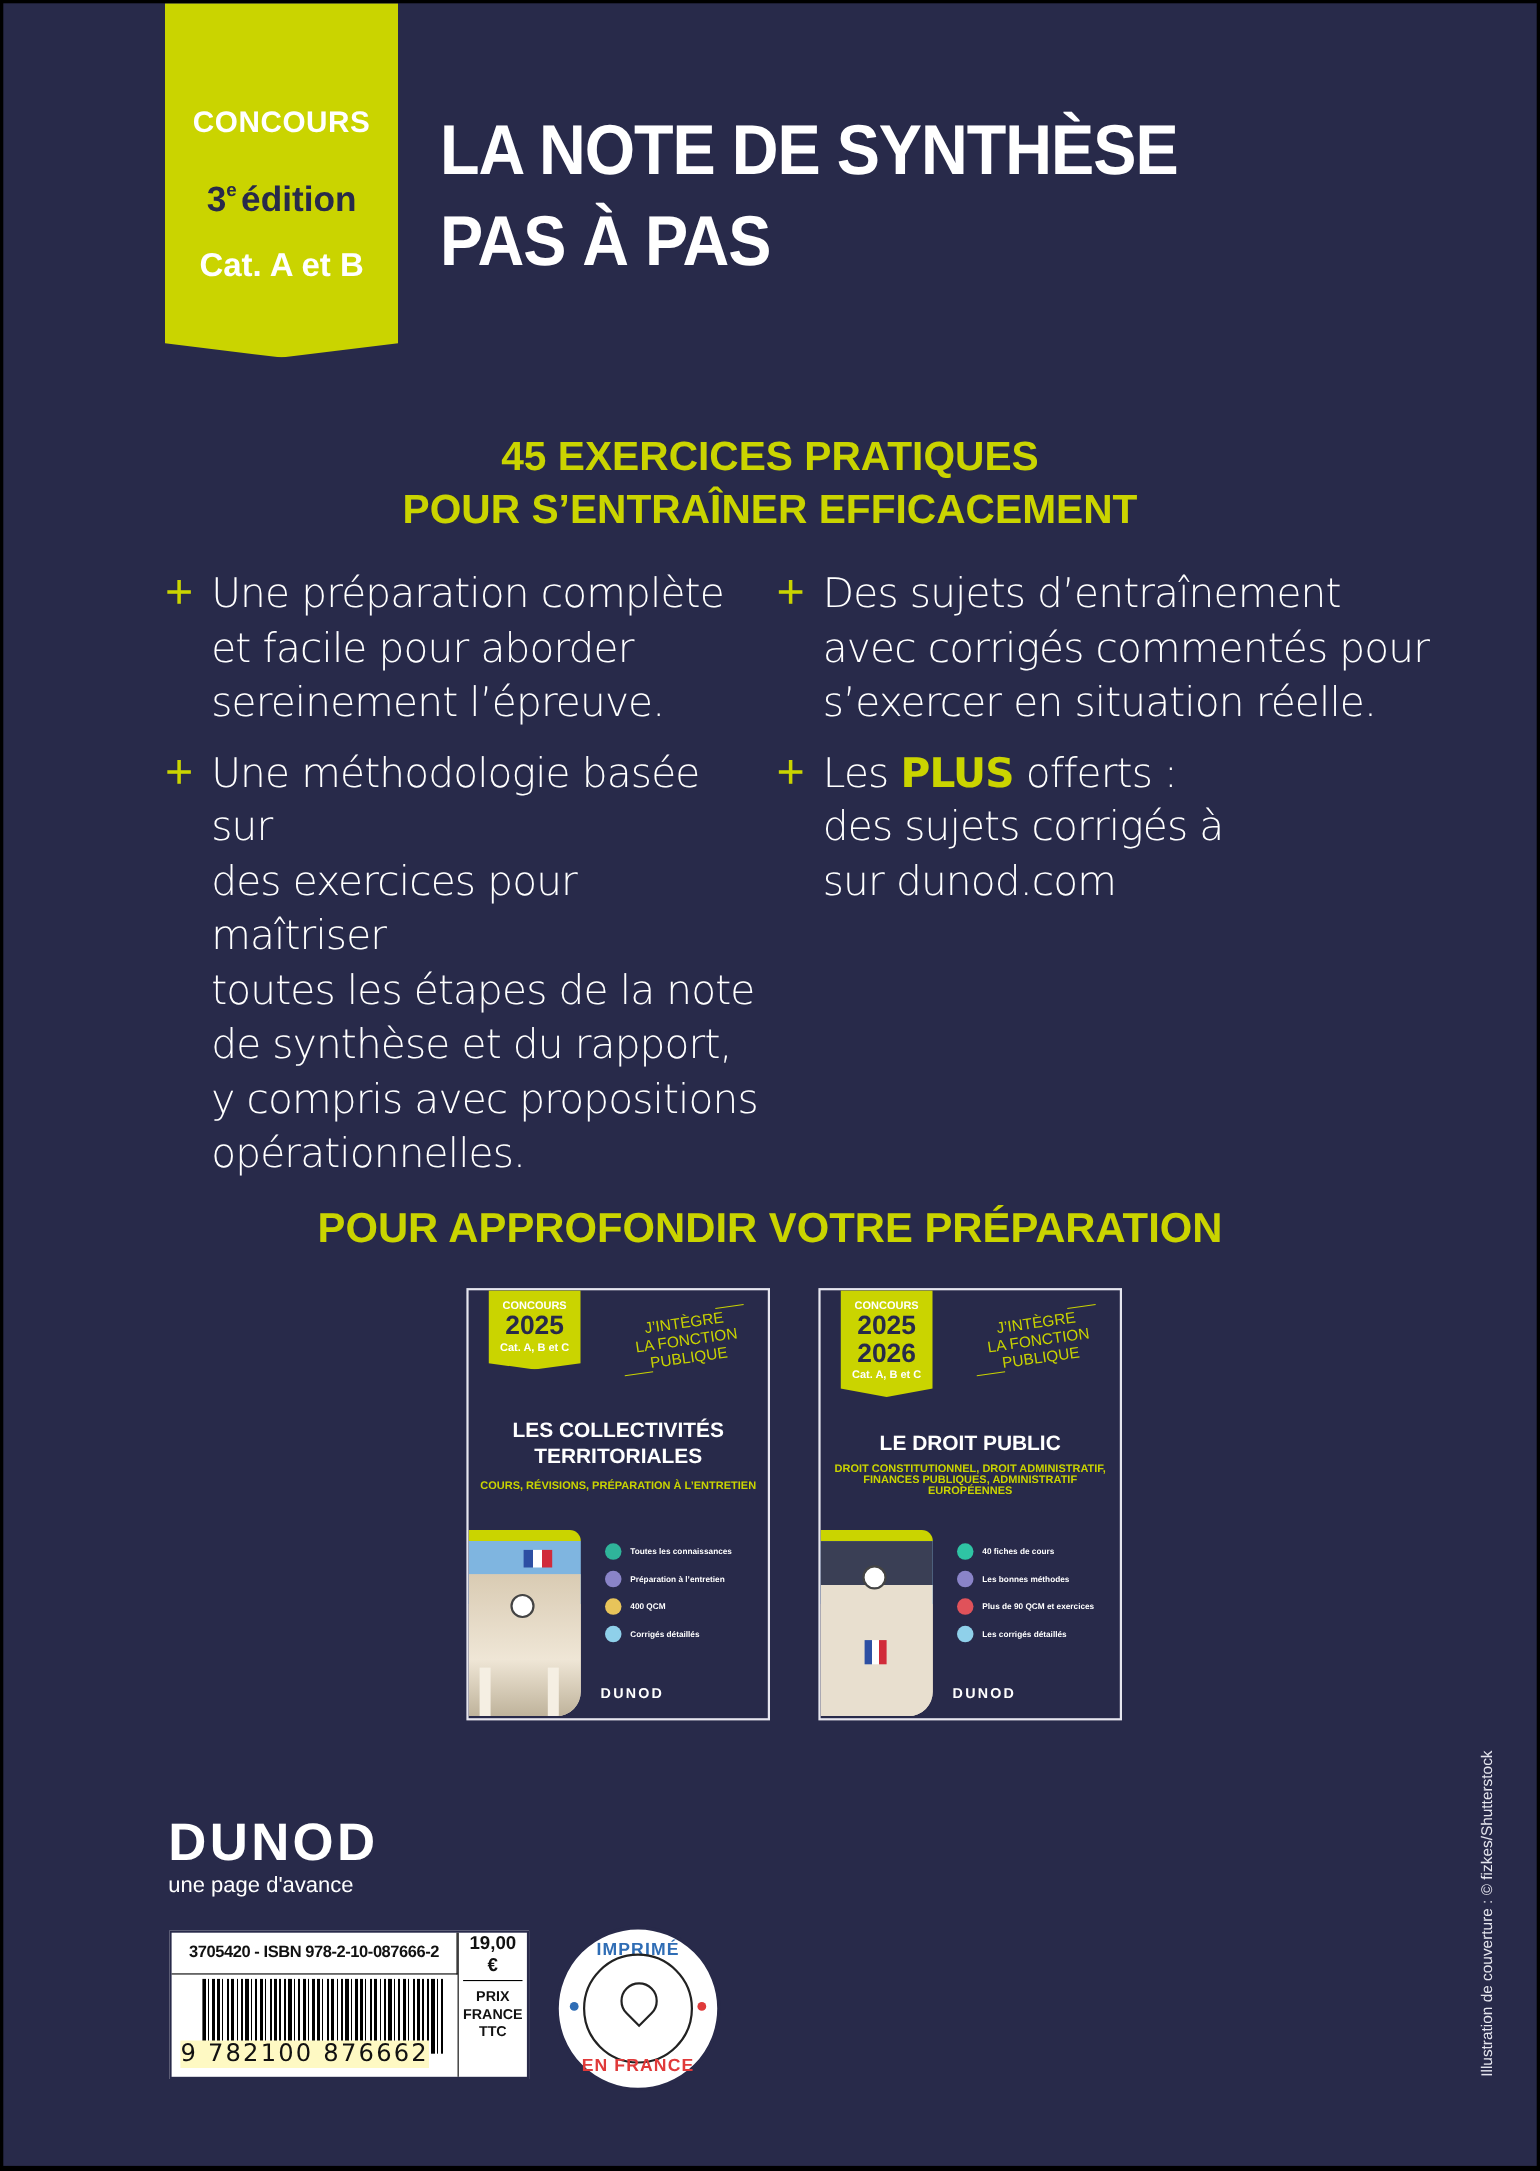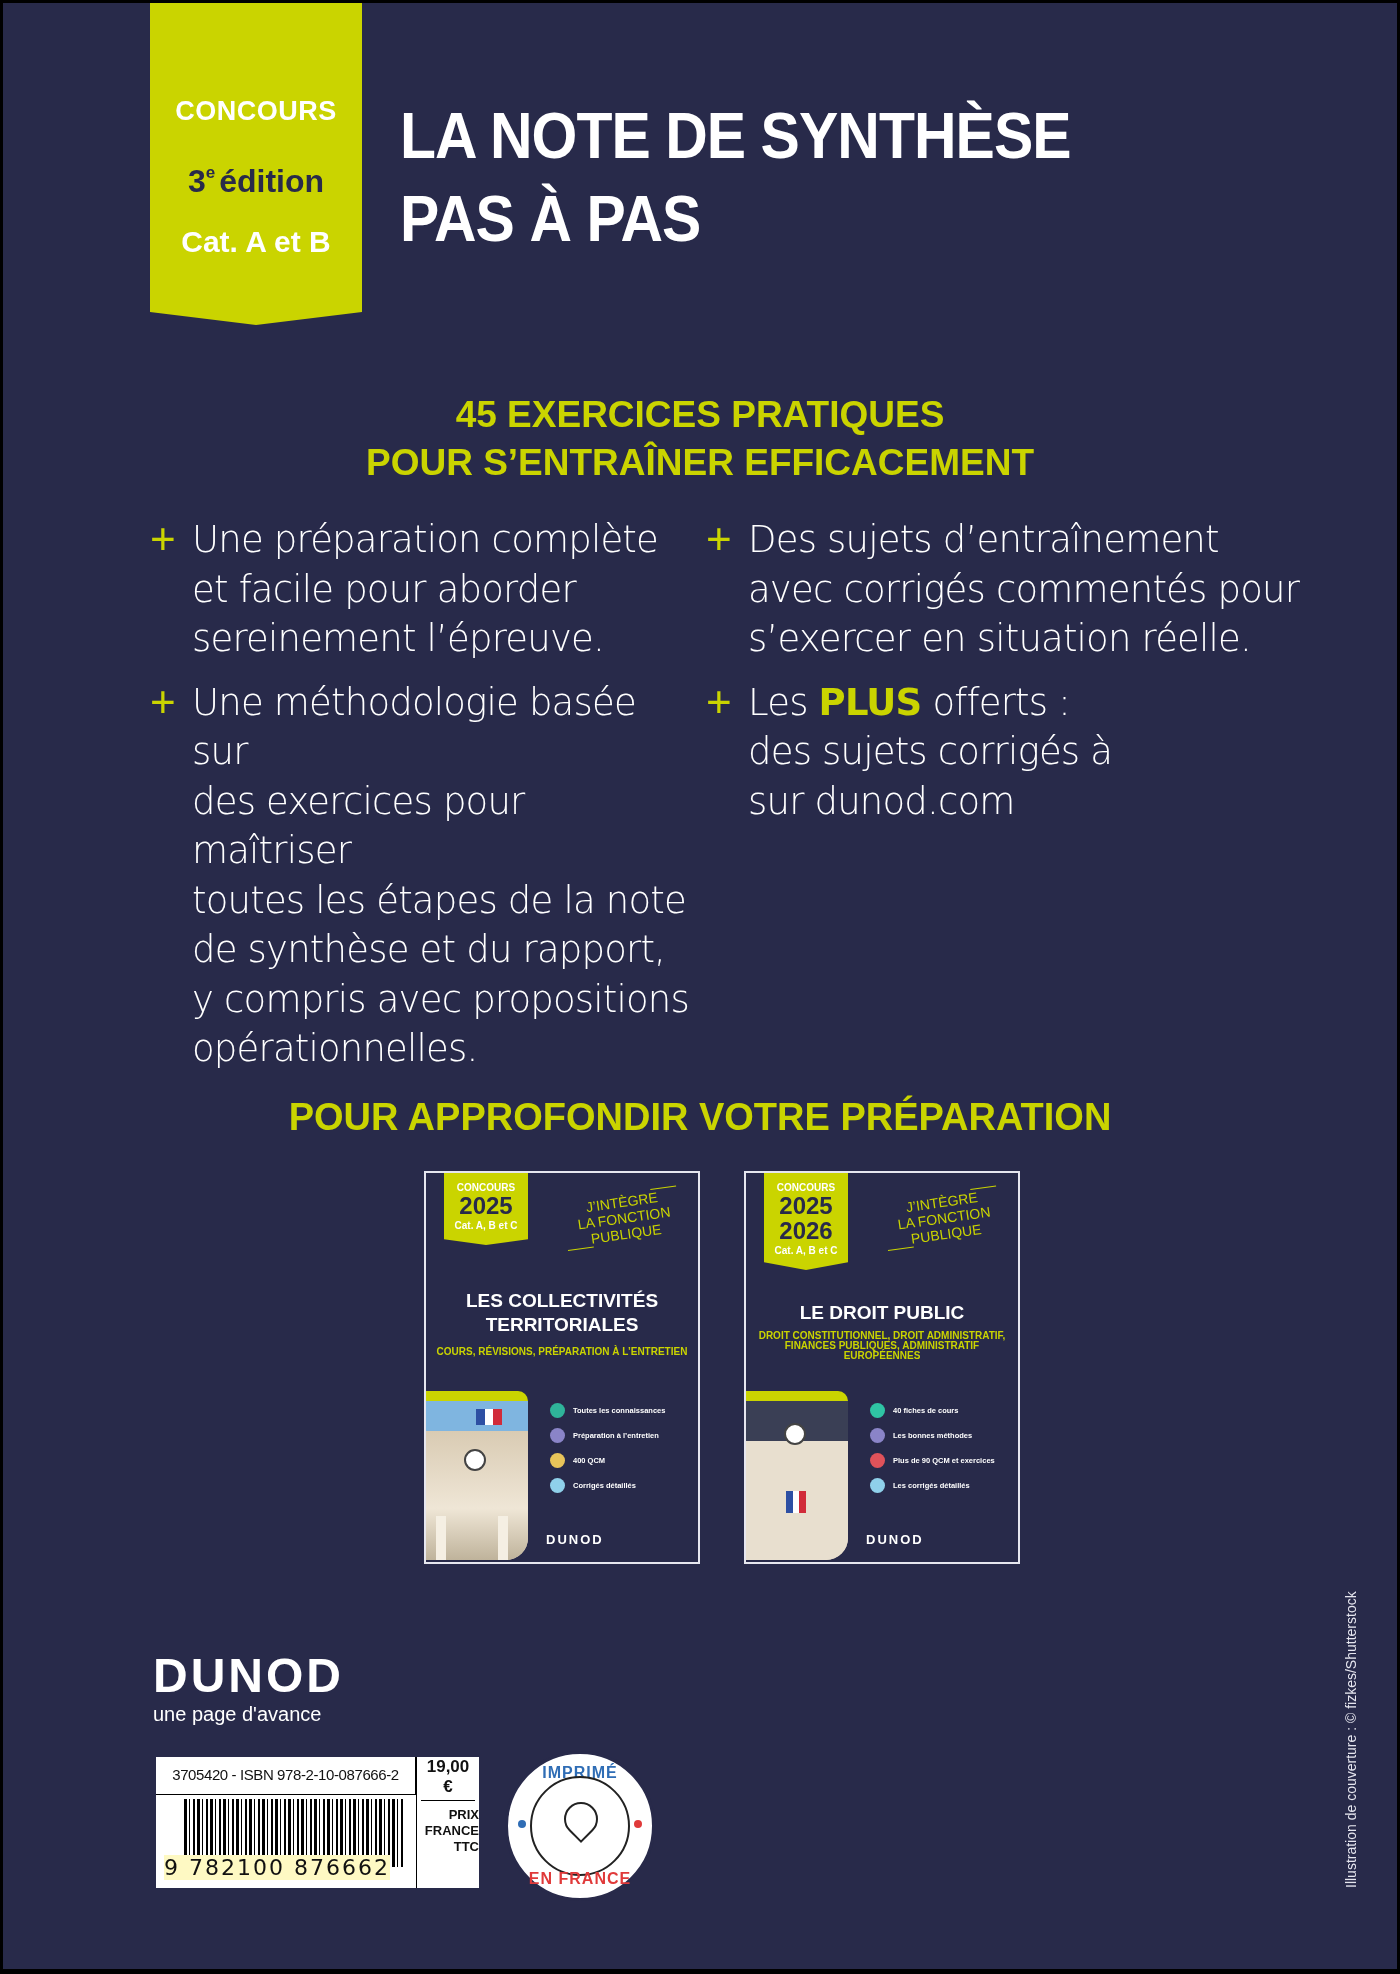--- a/index.html
+++ b/index.html
@@ -112,37 +112,37 @@
   .logo .name { color:#fff; font-weight:700; font-size: 48px; letter-spacing: 3px; line-height: 50px; }
   .logo .tag { color:#fff; font-size: 20px; margin-top: 2px; }
 
   .barcode-box {
     position: absolute; left: 151px; top: 1752px; width: 327px; height: 135px;
     background: #fff; border: 2px solid #282a4a; box-sizing: border-box;
   }
   .barcode-box .isbn {
     position:absolute; left:0; top:0; width: 260px; height: 38px;
     border-right: 1px solid #000; border-bottom: 1px solid #000; box-sizing: border-box;
-    text-align:center; line-height:36px; font-weight:400; font-size:15px; color:#111;
+    text-align:center; line-height:36px; font-weight:700; font-size:15px; color:#111;
     letter-spacing: -0.4px;
   }
   .barcode-box .bars {
     position:absolute; left:28px; top:42px; width:220px; height:68px;
     background: repeating-linear-gradient(90deg,#000 0 3px,#fff 3px 5px,#000 5px 6px,#fff 6px 9px,#000 9px 11px,#fff 11px 13px);
   }
   .barcode-box .digits {
     position:absolute; left:8px; top:98px; width: 245px; background:transparent;
     font-family: "DejaVu Sans", sans-serif; font-size: 22px; color:#111; letter-spacing: 2px;
   }
   .barcode-box .price-col {
     position:absolute; left:260px; top:0; width: 63px; height: 131px;
     border-left: 1px solid #000; box-sizing: border-box; text-align:center;
   }
   .barcode-box .price { font-weight:700; font-size:17px; color:#111; border-bottom:1px solid #000; margin-left:4px; margin-right:4px; padding-bottom:3px; }
-  .barcode-box .pf { font-weight:700; font-size:13px; line-height:16px; margin-top:6px; color:#111;text-align:right; }
+  .barcode-box .pf { font-weight:700; font-size:13px; line-height:16px; margin-top:6px; color:#111; }
 
   .badge {
     position: absolute; left: 502px; top: 1748px; width: 144px; height: 144px;
     border-radius: 50%; background: #fff; border: 3px solid #282a4a;
   }
   .badge .inner { position:absolute; left:22px; top:22px; width:96px; height:96px; border-radius:50%; border:2px solid #222; }
   .badge .top { position:absolute; left:0; right:0; top:10px; text-align:center; color:#2f6db5; font-weight:700; font-size:16px; letter-spacing:1px; }
   .badge .bot { position:absolute; left:0; right:0; bottom:10px; text-align:center; color:#e03a3a; font-weight:700; font-size:16px; letter-spacing:1px; }
   .badge .dotb { position:absolute; left:10px; top:66px; width:8px; height:8px; border-radius:50%; background:#2f6db5; }
   .badge .dotr { position:absolute; right:10px; top:66px; width:8px; height:8px; border-radius:50%; background:#e03a3a; }

